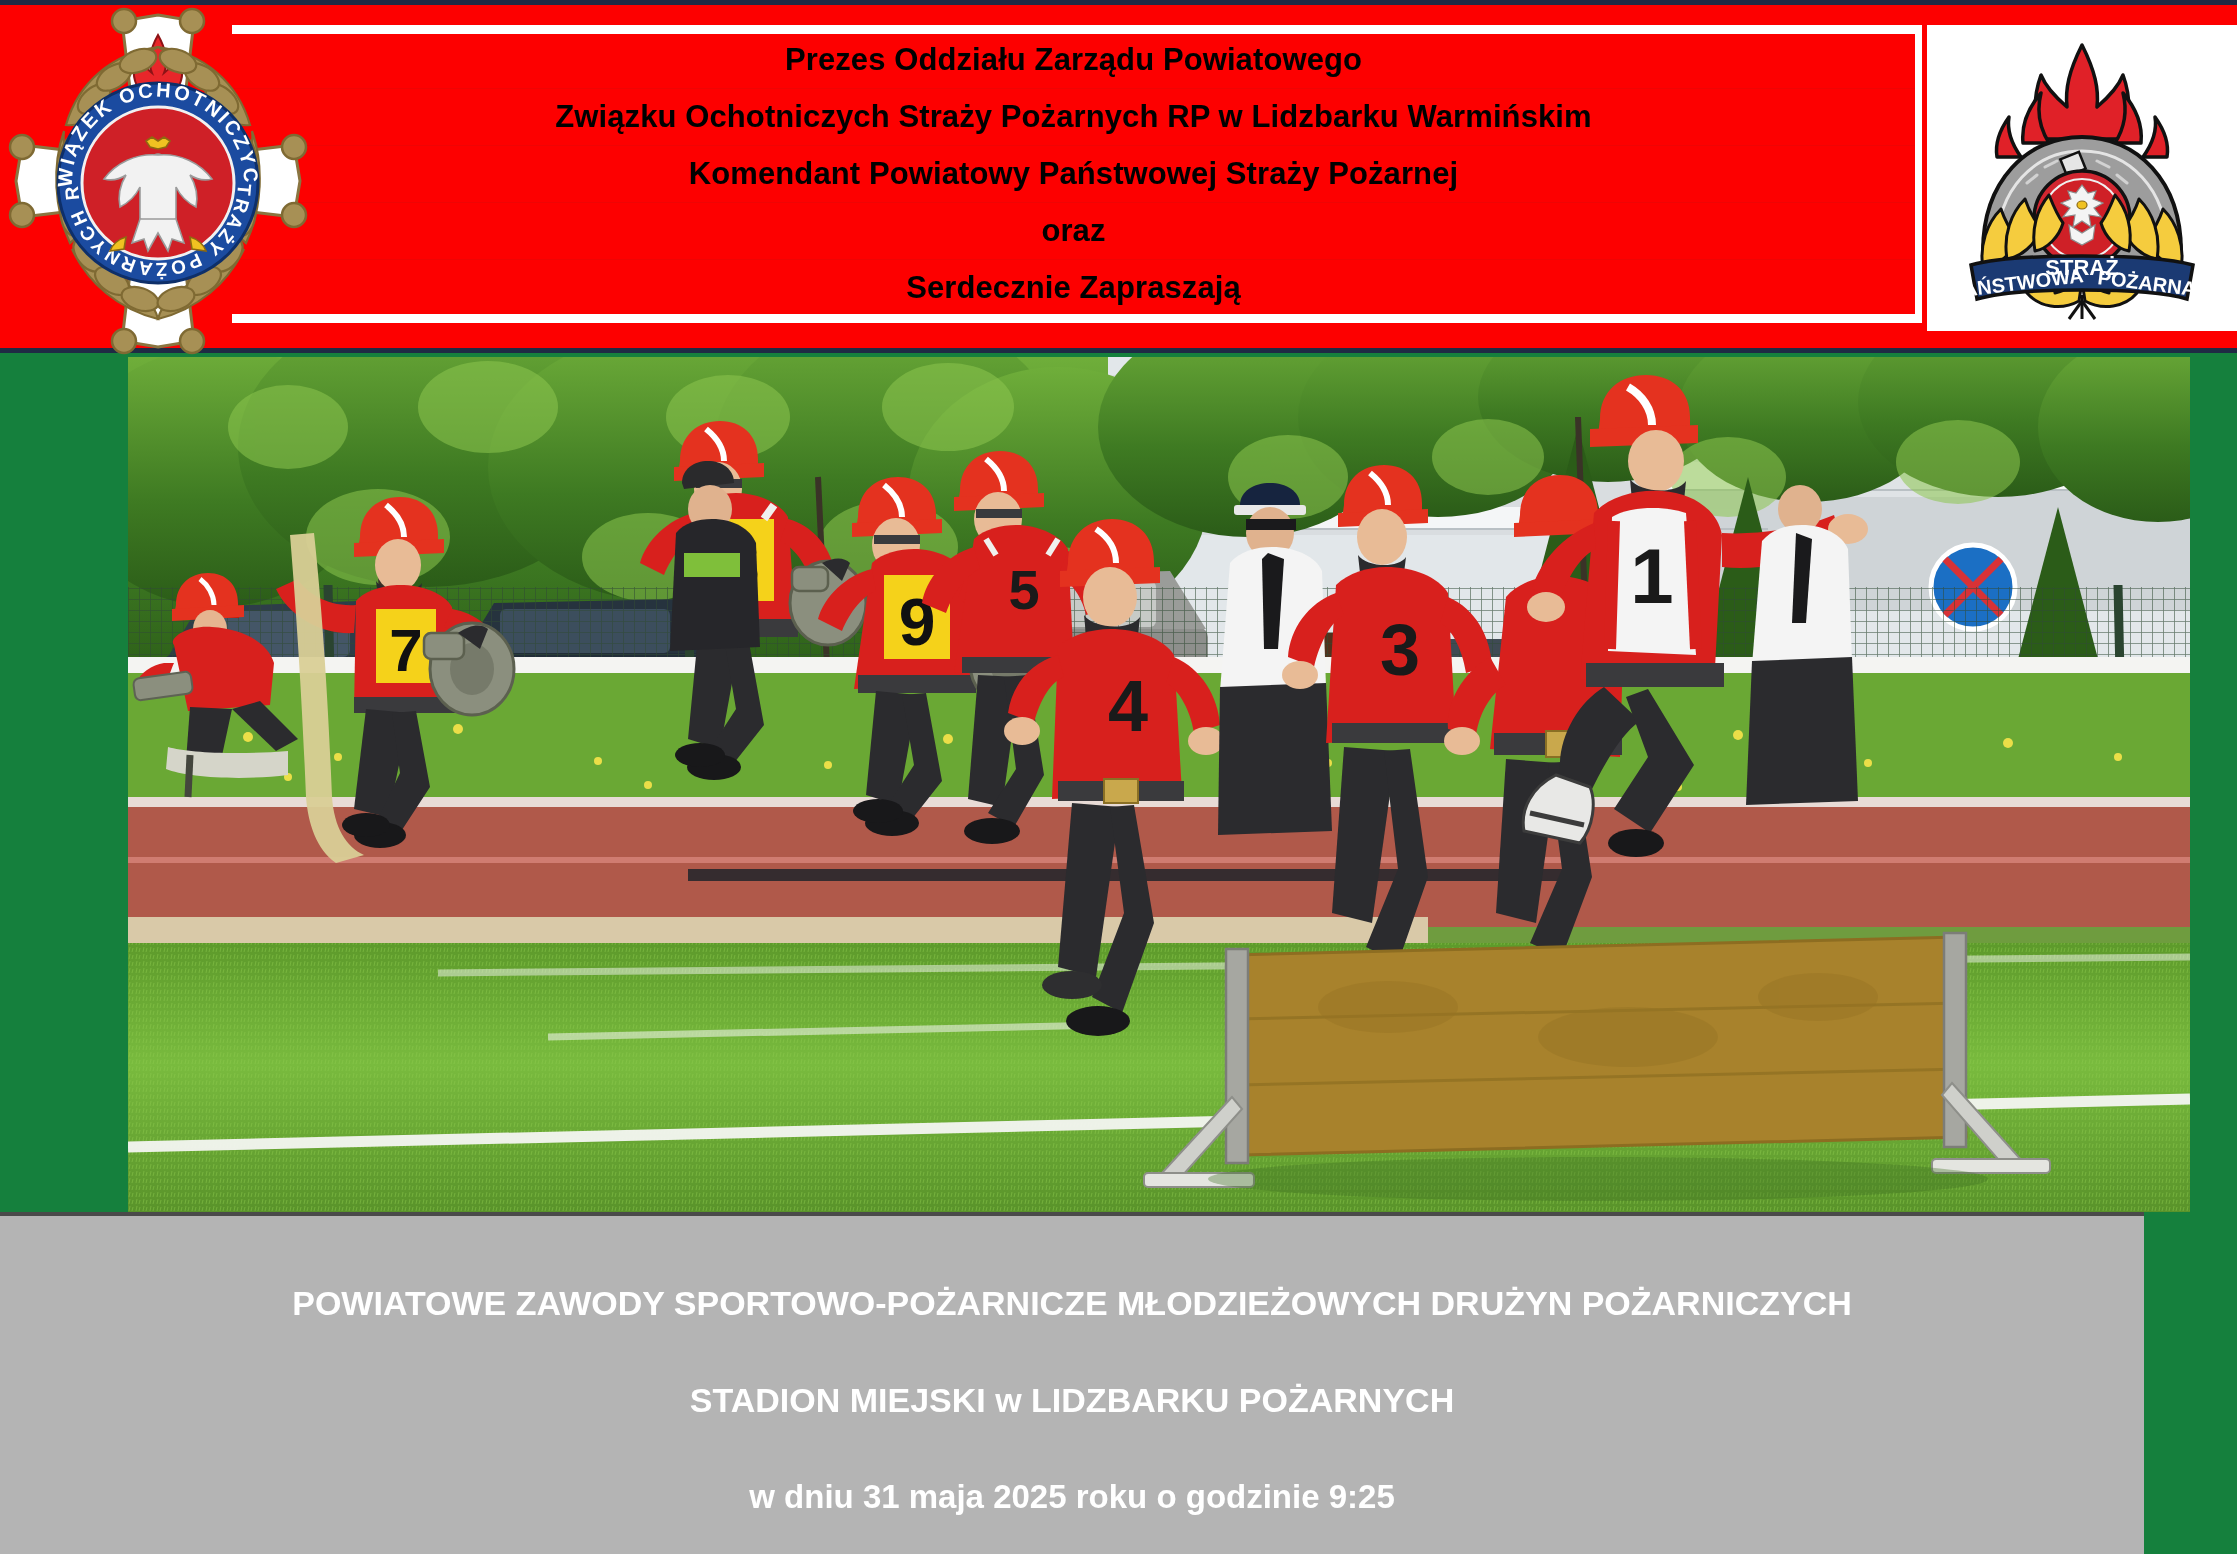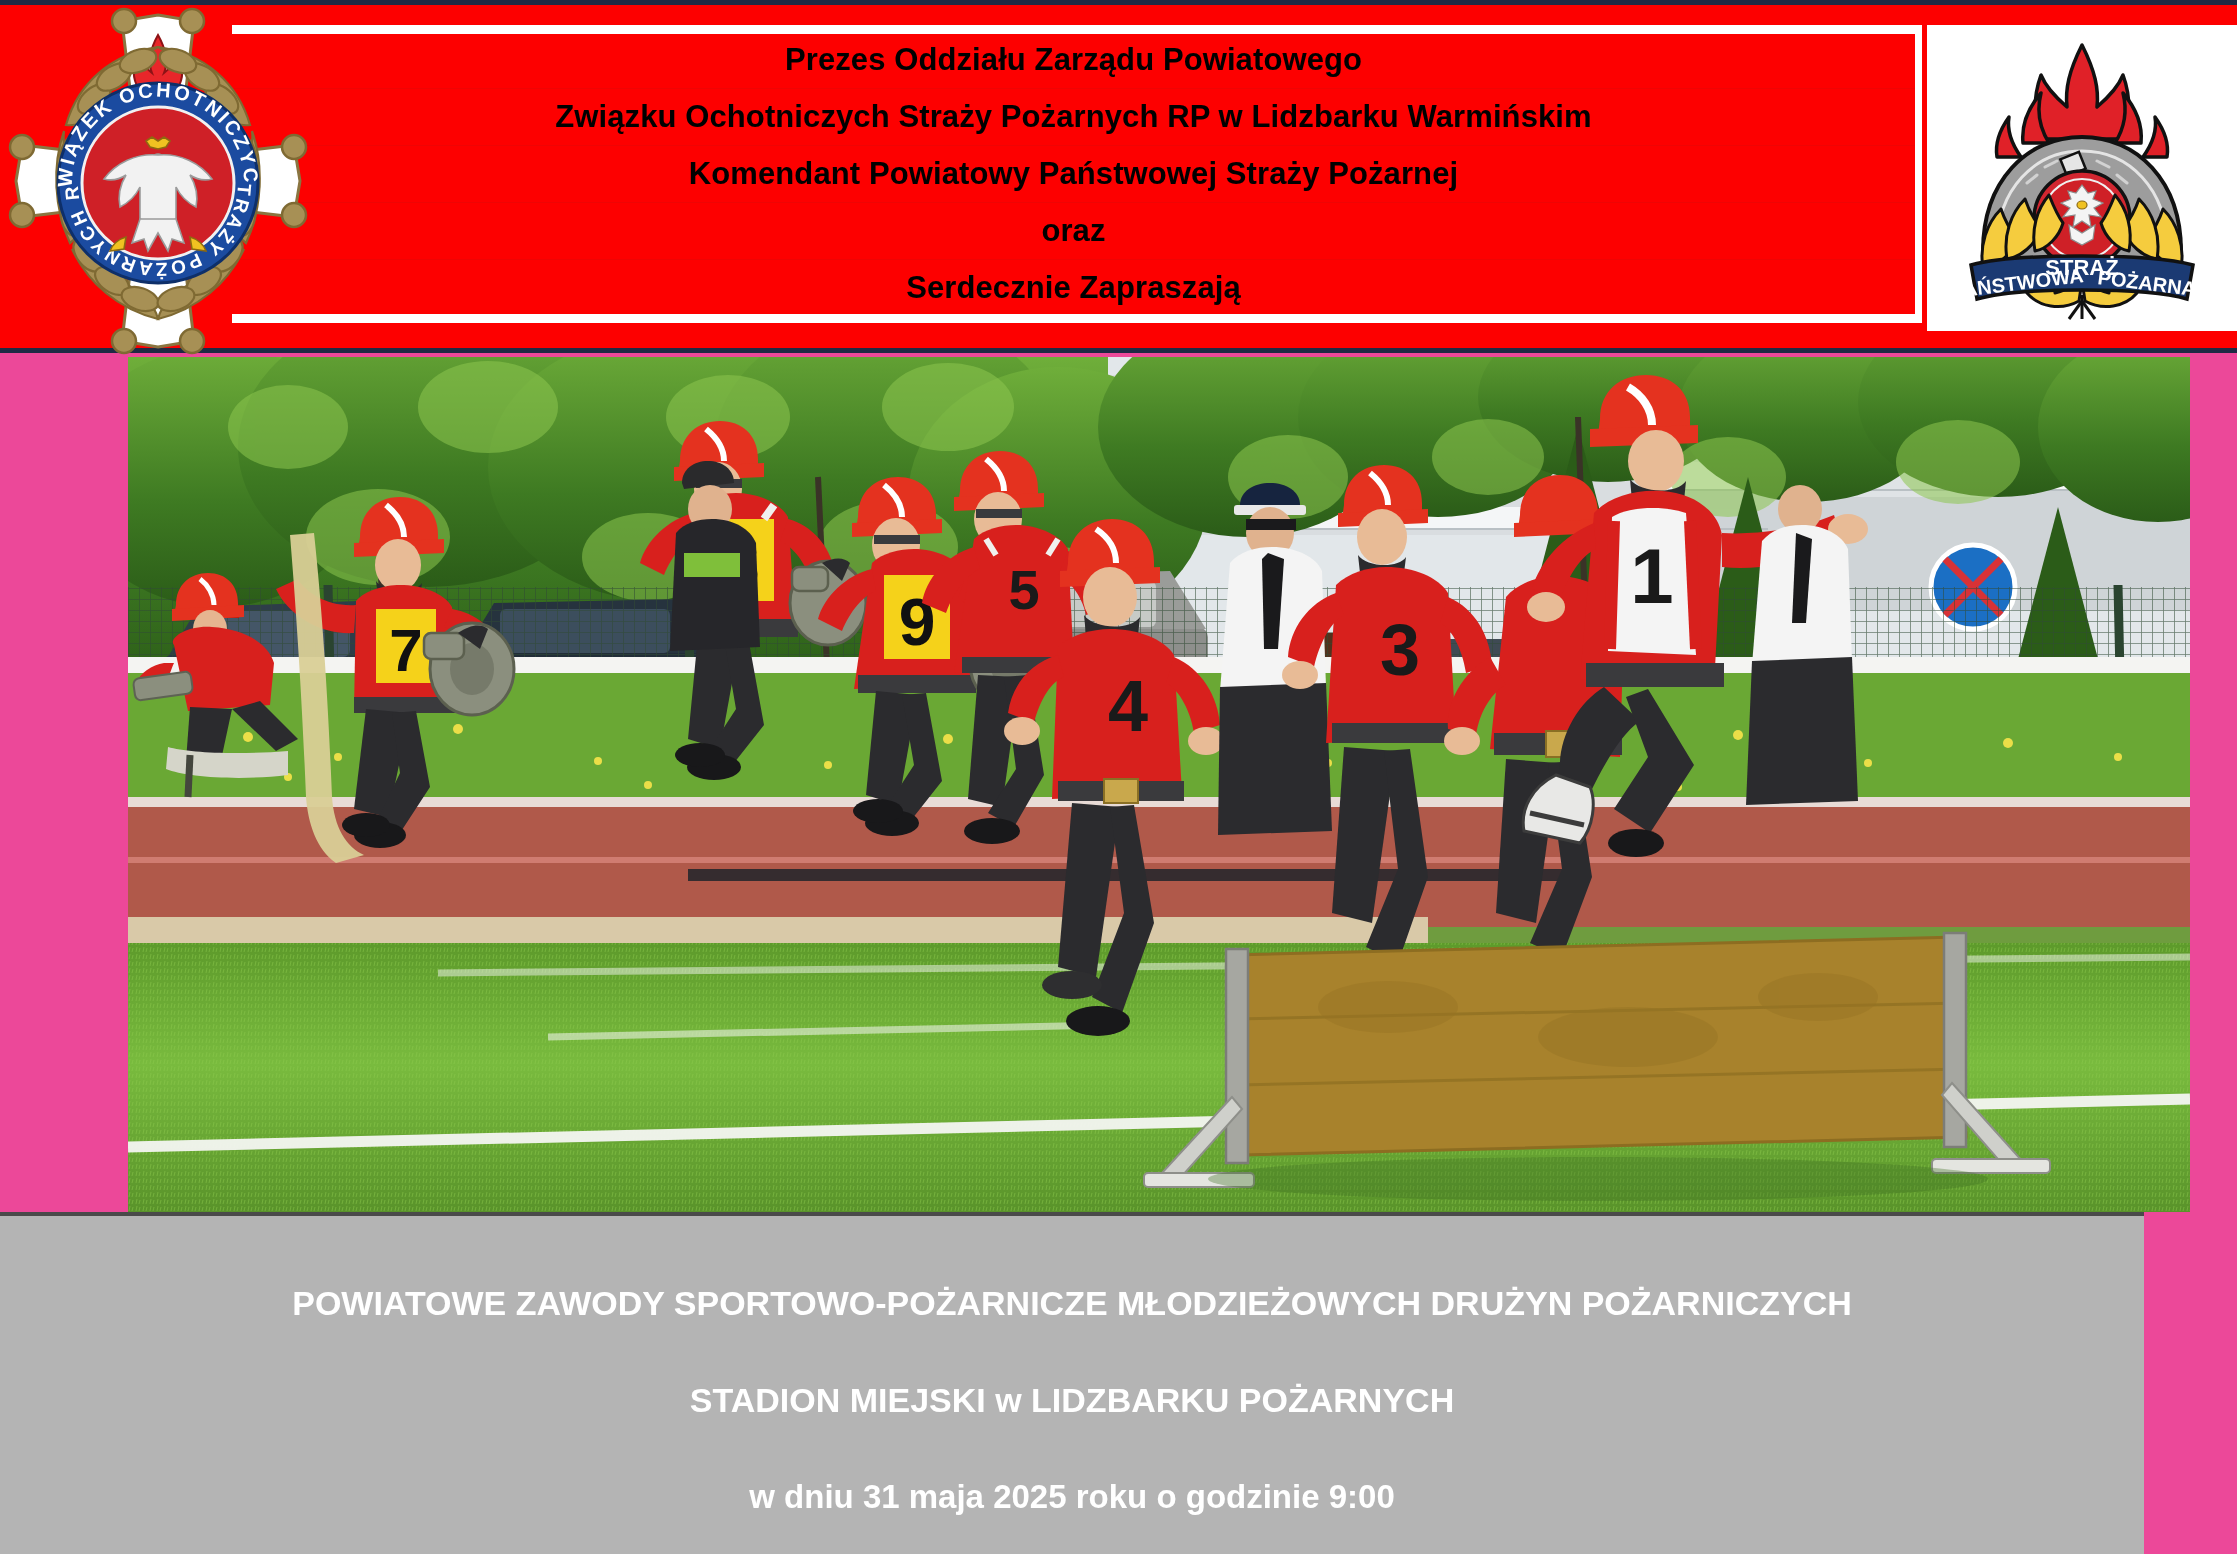--- a/index.html
+++ b/index.html
@@ -6,21 +6,21 @@
   * { box-sizing: border-box; margin: 0; padding: 0; }
   html, body {
     width: 2237px; height: 1554px;
     background: #ffffff;
     font-family: "Liberation Sans", sans-serif;
     overflow: hidden;
   }
   #page {
     position: relative;
     width: 2237px; height: 1554px;
-    background: #ec4899;
+    background: #15803d;
   }
 
   
   #header {
     position: absolute; left: 0; top: 0;
     width: 2237px; height: 353px;
     background: #fd0000;
     border-top: 5px solid #1f2a44;
     border-bottom: 5px solid #1f2a44;
   }
@@ -671,16 +671,16 @@
 
           <ellipse cx="1470" cy="822" rx="390" ry="22" fill="#3f7021" opacity="0.35"></ellipse>
         </g>
       </g>
     </svg>
   </div>
 
   <div id="footer">
     <div class="footer-line" id="footer-line-1">POWIATOWE ZAWODY SPORTOWO-POŻARNICZE MŁODZIEŻOWYCH DRUŻYN POŻARNICZYCH</div>
     <div class="footer-line" id="footer-line-2">STADION MIEJSKI w LIDZBARKU POŻARNYCH</div>
-    <div class="footer-line" id="footer-line-3">w dniu 31 maja 2025 roku o godzinie 9:00</div>
+    <div class="footer-line" id="footer-line-3">w dniu 31 maja 2025 roku o godzinie 9:25</div>
   </div>
 
 </div>
 
 </body></html>

